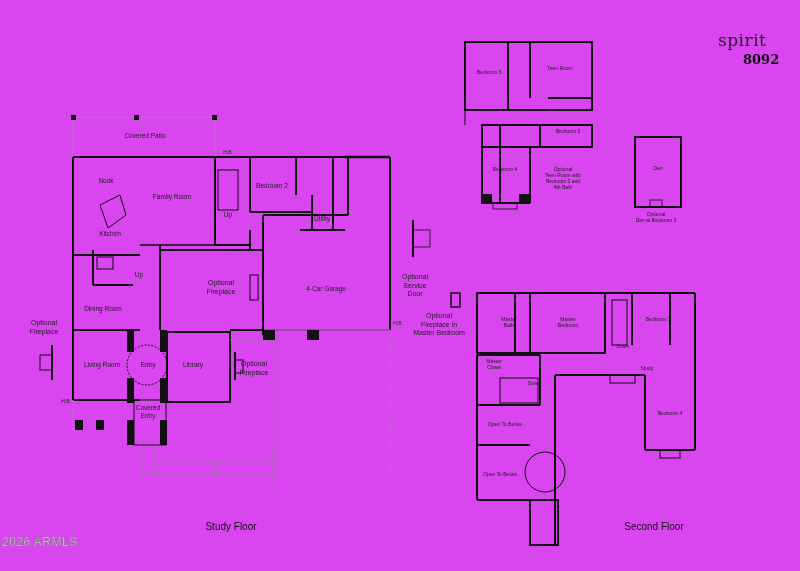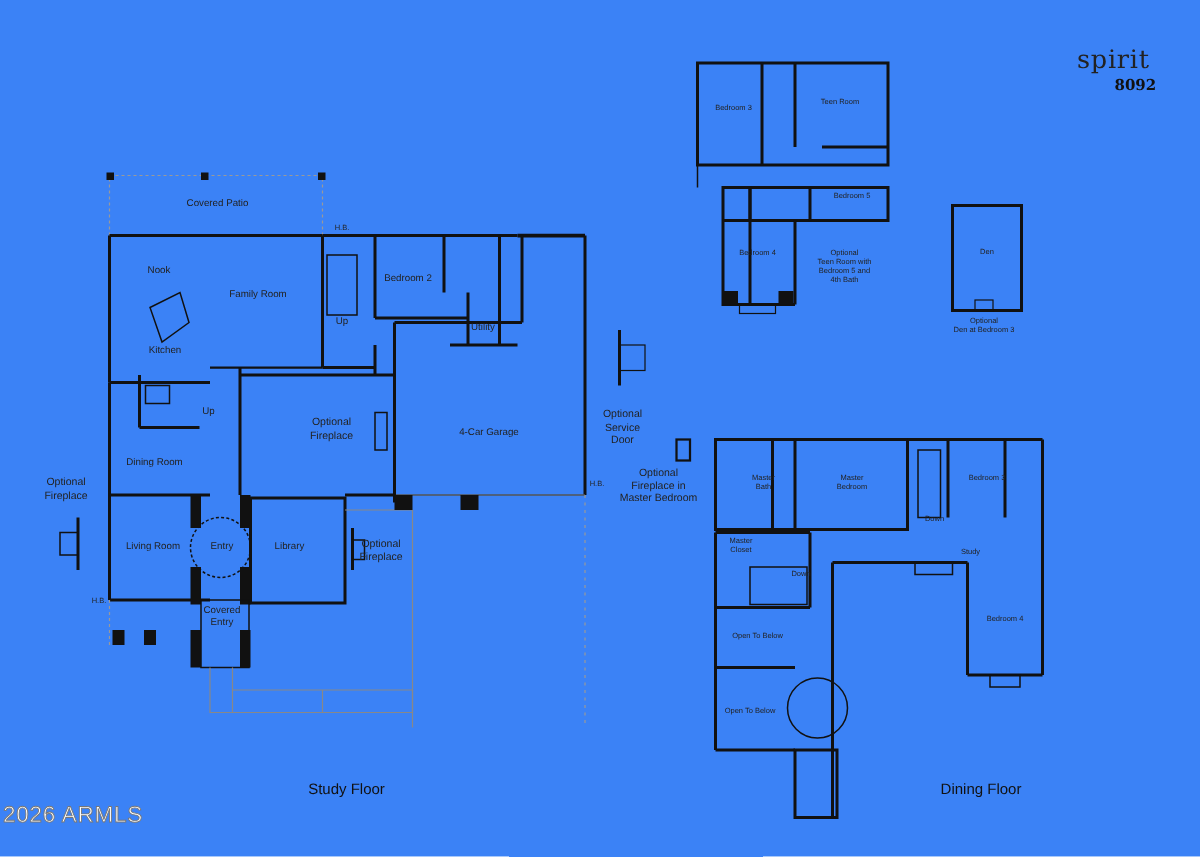--- a/index.html
+++ b/index.html
@@ -1,24 +1,24 @@
 <!DOCTYPE html>
 <html><head>
 <meta charset="utf-8">
 <style>
   html,body{margin:0;padding:0;background:#fff;}
-  #stage{position:relative;width:800px;height:571px;overflow:hidden;background:#3b82f6;font-family:"Liberation Sans",sans-serif;color:#111;}
+  #stage{position:relative;width:800px;height:571px;overflow:hidden;background:#d946ef;font-family:"Liberation Sans",sans-serif;color:#111;}
   svg.plan{position:absolute;left:0;top:0;}
   .lbl{position:absolute;font-size:6.5px;line-height:7.5px;text-align:center;white-space:pre-line;color:#222;transform:translate(-50%,-50%);}
   .lbl.small{font-size:5px;line-height:6px;}
   .lbl.note{font-size:7px;line-height:8.5px;}
   .brand{position:absolute;left:718px;top:30px;font-family:"DejaVu Serif",serif;font-size:17px;color:#222;letter-spacing:0.5px;}
-  .plannum{position:absolute;left:743px;top:52px;font-family:"DejaVu Serif",serif;font-size:10px;font-weight:bold;color:#111;}
+  .plannum{position:absolute;left:743px;top:52px;font-family:"DejaVu Serif",serif;font-size:13px;font-weight:bold;color:#111;}
   .floor-title{position:absolute;font-size:10px;color:#111;transform:translateX(-50%);}
-  .watermark{position:absolute;left:2px;top:535px;font-size:15px;color:#fff;-webkit-text-stroke:0.6px #777;letter-spacing:0.5px;}
+  .watermark{position:absolute;left:2px;top:535px;font-size:12px;color:#fff;-webkit-text-stroke:0.6px #777;letter-spacing:0.5px;}
 </style>
 </head>
 <body>
 
 <div id="stage">
 
   <svg class="plan" width="800" height="571" viewBox="0 0 800 571">
     <g fill="none" stroke="#111" stroke-width="2">
 
       <g>
@@ -214,16 +214,16 @@
 Closet</div>
   <div class="lbl small" style="left:534px;top:383px">Down</div>
   <div class="lbl small" style="left:623px;top:346px">Down</div>
   <div class="lbl small" style="left:658px;top:319px">Bedroom 3</div>
   <div class="lbl small" style="left:647px;top:368px">Study</div>
   <div class="lbl small" style="left:670px;top:413px">Bedroom 4</div>
   <div class="lbl small" style="left:505px;top:424px">Open To Below</div>
   <div class="lbl small" style="left:500px;top:474px">Open To Below</div>
 
   <div class="floor-title" style="left:231px;top:521px">Study Floor</div>
-  <div class="floor-title" style="left:654px;top:521px">Dining Floor</div>
+  <div class="floor-title" style="left:654px;top:521px">Second Floor</div>
 
   <div class="watermark">2026 ARMLS</div>
 </div>
 
 </body></html>

